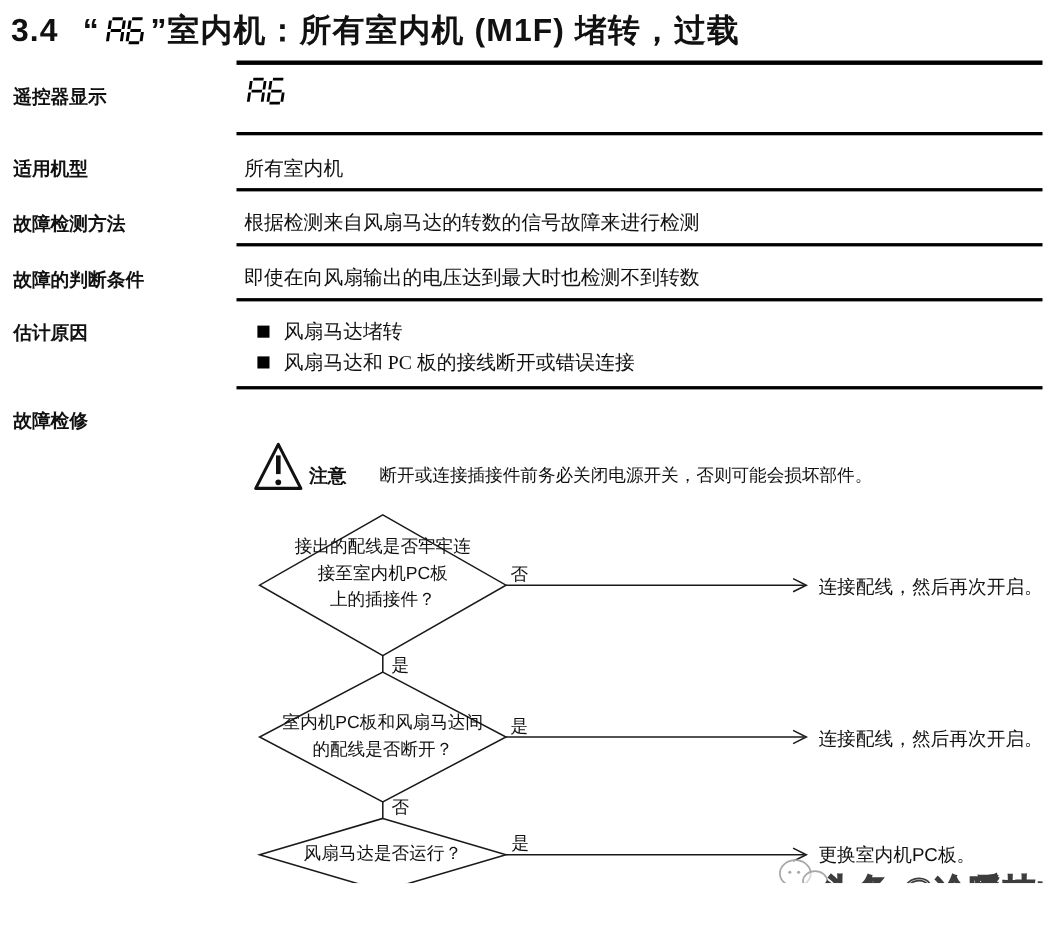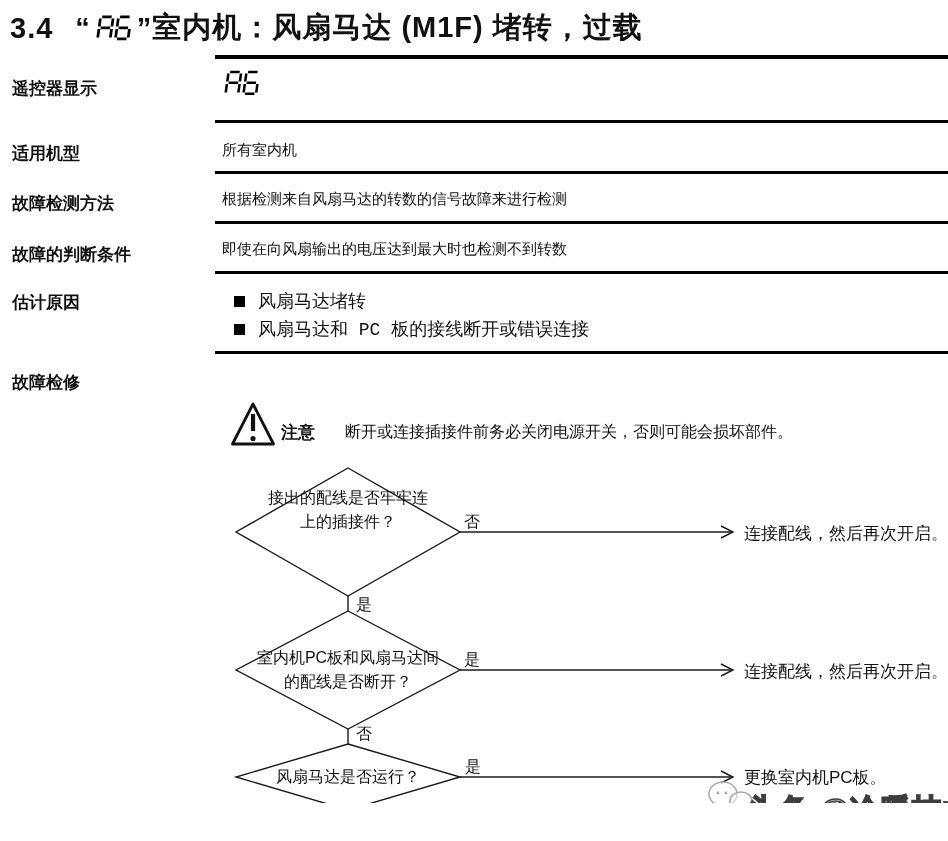--- a/index.html
+++ b/index.html
@@ -10,21 +10,21 @@
   
   .title{position:absolute;left:10px;top:8px;display:flex;align-items:center;
          font-size:29px;font-weight:bold;letter-spacing:1px;white-space:nowrap;}
   .title .sec{margin-right:22px;}
   .title .q{font-weight:bold;}
   .sevenseg{display:inline-block;margin:0 3px;}
   
   .rule{position:absolute;left:215px;right:0;height:3px;background:#000;}
   
   .lbl{position:absolute;left:12px;font-size:17px;font-weight:bold;white-space:nowrap;}
-  .val{position:absolute;left:222px;font-size:15px;font-family:"Liberation Serif","DejaVu Serif",serif;white-space:nowrap;}
+  .val{position:absolute;left:222px;font-size:18px;font-family:"Liberation Serif","DejaVu Serif",serif;white-space:nowrap;}
   .bullet-line{position:absolute;left:222px;display:flex;align-items:center;font-size:18px;
                font-family:"Liberation Serif","DejaVu Serif",serif;white-space:nowrap;padding-left:12px;}
   .bullet-sq{width:11px;height:11px;background:#000;display:inline-block;margin-right:13px;flex:0 0 auto;}
   
   .caution-label{position:absolute;left:281px;top:421px;font-size:17px;font-weight:bold;}
   .caution-text{position:absolute;left:345px;top:422px;font-size:16px;white-space:nowrap;}
   
   .dtext{position:absolute;left:218px;width:260px;text-align:center;font-size:16px;line-height:24px;}
   .yn{position:absolute;font-size:16px;}
   .result{position:absolute;font-size:17px;white-space:nowrap;}
@@ -63,21 +63,21 @@
       <g transform="translate(21,0) skewX(-8)" stroke="#000" stroke-width="2.6" stroke-linecap="butt" fill="none">
         <path d="M4,1.5 H13"></path>
           <path d="M2.5,3 V10.5"></path>
           <path d="M4,11.8 H13"></path>
         <path d="M2.5,13 V21"></path>
           <path d="M4,22.3 H13"></path>
           <path d="M14.5,13 V21"></path>
       </g>
     </svg>
       <span class="q">”</span>
-      <span>室内机：风扇马达 (M1F) 堵转，过载</span>
+      <span>室内机：所有室内机 (M1F) 堵转，过载</span>
   </div>
 
   <div class="rule" style="top:55px;height:4px;"></div>
   <div class="rule" style="top:120px;"></div>
   <div class="rule" style="top:171px;"></div>
   <div class="rule" style="top:221px;"></div>
   <div class="rule" style="top:271px;"></div>
   <div class="rule" style="top:351px;"></div>
 
   <div class="lbl" style="top:77px;">遥控器显示</div>
@@ -107,21 +107,21 @@
   <div class="val" style="top:190px;">根据检测来自风扇马达的转数的信号故障来进行检测</div>
 
   <div class="lbl" style="top:243px;">故障的判断条件</div>
   <div class="val" style="top:240px;">即使在向风扇输出的电压达到最大时也检测不到转数</div>
 
   <div class="lbl" style="top:291px;">估计原因</div>
   <div class="bullet-line" style="top:289px;">
     <span class="bullet-sq"></span>
     <span>风扇马达堵转</span>
   </div>
-  <div class="bullet-line" style="top:317px;font-family:Liberation Mono, monospace;">
+  <div class="bullet-line" style="top:317px;">
     <span class="bullet-sq"></span>
     <span>风扇马达和 PC 板的接线断开或错误连接</span>
   </div>
 
   <div class="lbl" style="top:371px;">故障检修</div>
 
   <svg class="overlay" width="948" height="841" viewBox="0 0 948 841">
 
     <g>
       <polygon points="253,404 232.5,444 273.5,444" fill="#fff" stroke="#111" stroke-width="2.8" stroke-linejoin="round"></polygon>
@@ -143,20 +143,21 @@
     <path d="M721,771 L733,777 L721,783" stroke="#1a1a1a" stroke-width="1.4" fill="none"></path>
     <path d="M348,810 L348,830 L731,830" stroke="#1a1a1a" stroke-width="1.4" fill="none"></path>
     <path d="M721,824 L733,830 L721,836" stroke="#1a1a1a" stroke-width="1.4" fill="none"></path>
   </svg>
 
   <div class="caution-label txt">注意</div>
   <div class="caution-text txt">断开或连接插接件前务必关闭电源开关，否则可能会损坏部件。</div>
 
   <div class="dtext txt" style="top:486px;">
     <div>接出的配线是否牢牢连</div>
+    <div>接至室内机PC板</div>
     <div>上的插接件？</div>
   </div>
   <div class="dtext txt" style="top:646px;">
     <div>室内机PC板和风扇马达间</div>
     <div>的配线是否断开？</div>
   </div>
   <div class="dtext txt" style="top:765px;">
     <div>风扇马达是否运行？</div>
   </div>
 

